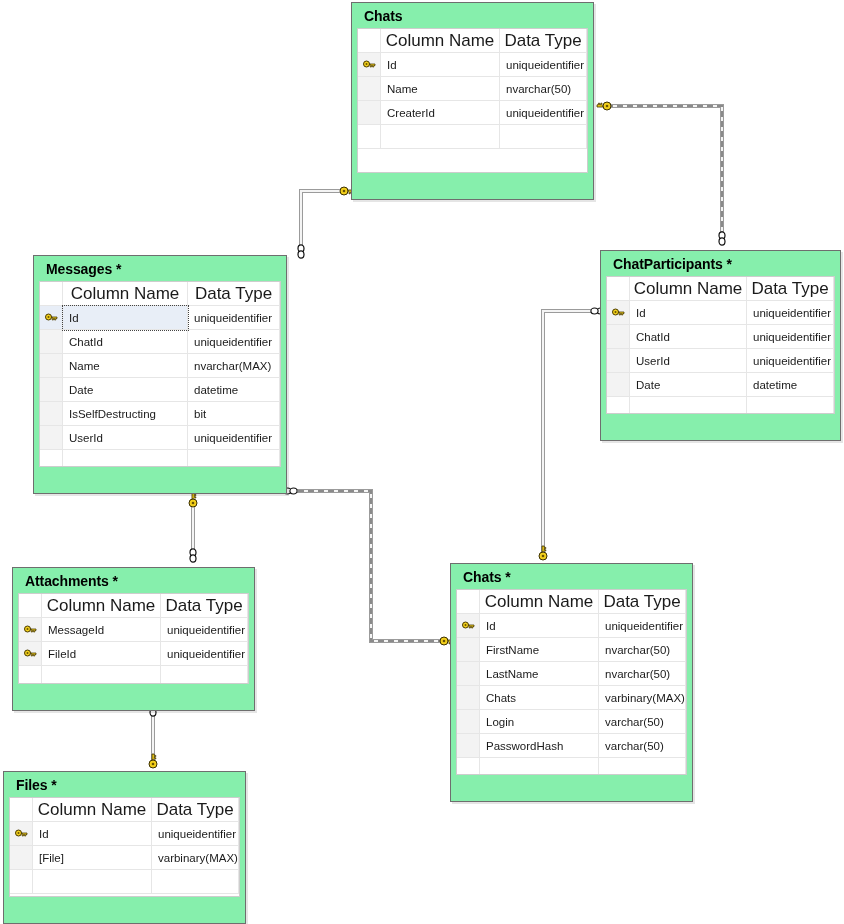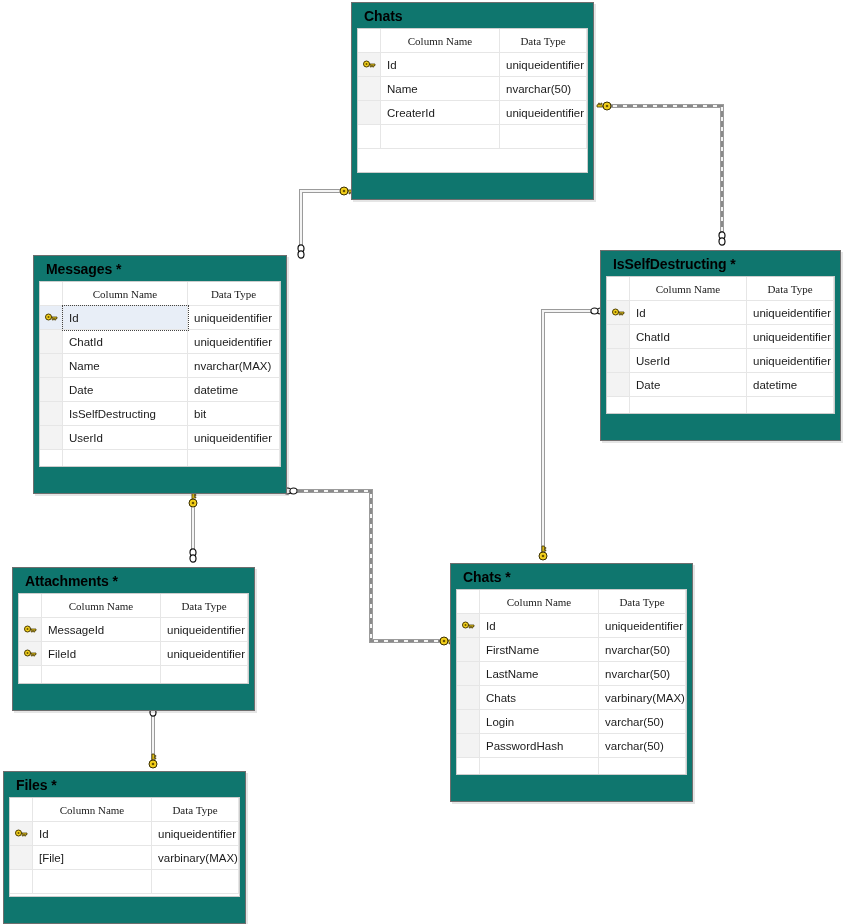--- a/index.html
+++ b/index.html
@@ -29,21 +29,21 @@
     left: 0; top: 0;
     width: 844px;
     height: 924px;
     pointer-events: none;
   }
 
   
   .table-box {
     position: absolute;
     box-sizing: border-box;
-    background: #0f766e;
+    background: #86efac;
     border: 1px solid #6e6e6e;
     padding: 4px 5px 22px 5px;
     box-shadow: 2px 2px 0 rgba(0,0,0,0.10);
   }
   .table-title {
     font-size: 14px;
     font-weight: bold;
     color: #000000;
     padding: 2px 0 4px 7px;
     letter-spacing: -0.1px;
@@ -75,22 +75,21 @@
     font-weight: normal;
     vertical-align: middle;
     white-space: nowrap;
     overflow: hidden;
   }
   table.cols th {
     text-align: center;
     border-bottom: 1px solid #e6e6e6;
     padding: 0;
     color: #1a1a1a;
-    font-size: 11px;
-    font-family: Liberation Serif, serif;
+    font-size: 17px;
   }
   table.cols th.key-h, table.cols td.key-c {
     width: 22px;
     min-width: 22px;
     padding: 0;
     text-align: center;
     background: #f3f3f3;
     border-right: 1px solid #e6e6e6;
   }
   table.cols th.key-h { background: #ffffff; border-bottom: 1px solid #e6e6e6; }
@@ -293,21 +292,21 @@
             <tr class="blank">
               <td class="key-c"></td>
               <td class="name-c" style="width: 124px;"></td>
               <td></td>
             </tr>
           </tbody>
         </table>
       </div>
     </div>
     <div class="table-box" style="left: 600px; top: 250px; width: 241px; height: 191px;">
-      <div class="table-title">IsSelfDestructing *</div>
+      <div class="table-title">ChatParticipants *</div>
       <div class="grid">
         <table class="cols">
           <thead>
             <tr>
               <th class="key-h"></th>
               <th style="width: 116px;">Column Name</th>
               <th>Data Type</th>
             </tr>
           </thead>
           <tbody>

